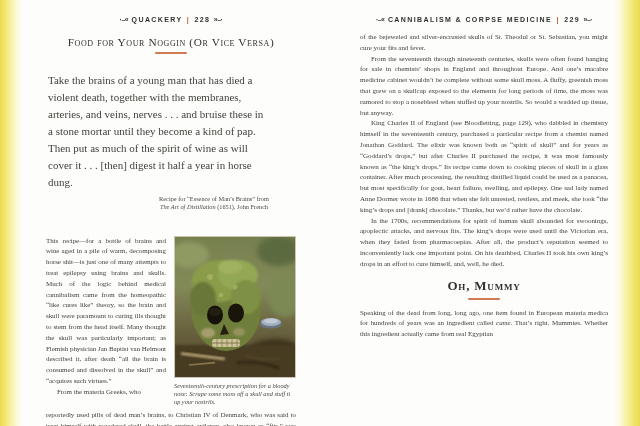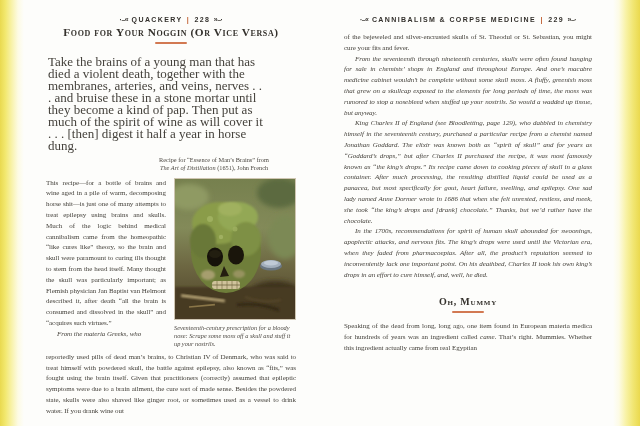--- a/index.html
+++ b/index.html
@@ -6,50 +6,50 @@
   #spread{position:relative;width:640px;height:426px;background:#fdfdfb;overflow:hidden;
           font-family:"Liberation Serif","DejaVu Serif",serif;color:#43403a;}
   
   .edge-left{position:absolute;left:0;top:0;width:24px;height:426px;
     background:linear-gradient(to right,#e9d94f 0%,#f2e86e 22%,#f8f2a8 48%,#fdfbe4 75%,rgba(255,255,255,0) 100%);}
   .edge-right{position:absolute;right:0;top:0;width:27px;height:426px;
     background:linear-gradient(to left,#ead94e 0%,#f1e672 25%,#f8f2a6 52%,#fdfbe6 78%,rgba(255,255,255,0) 100%);}
 
   .page{position:absolute;top:16px;}
   .page-left{left:46px;width:250px;}
-  .page-right{left:344px;width:248px;}
+  .page-right{left:360px;width:248px;}
 
   .running-head{text-align:center;font-family:"Liberation Sans","DejaVu Sans",sans-serif;
     font-weight:bold;font-size:7px;letter-spacing:1.4px;color:#33302c;margin-bottom:2px;white-space:nowrap;}
   .running-head .orn{color:#3a3733;letter-spacing:-0.5px;font-weight:bold;font-size:7px;}
   .running-head .pipe{color:#bf5b2d;padding:0 1px;}
 
   .article-title{text-align:center;font-variant:small-caps;font-size:11.3px;letter-spacing:0.6px;
-    color:#34312c;margin-top:3px;font-weight:700;}
+    color:#34312c;margin-top:13px;font-weight:400;}
   .title-rule{width:32px;height:2px;background:#d27952;margin:4px auto 8px auto;border-radius:1px;}
 
-  .blockquote{font-size:13px;line-height:12px;color:#45423c;margin:12px 30px 0 2px;}
+  .blockquote{font-size:11px;line-height:17px;color:#45423c;margin:18px 30px 0 2px;}
   .attribution{margin:4px 0 0 88px;width:160px;text-align:center;font-size:6.3px;line-height:8.3px;color:#4c4842;}
   .attribution .ital{font-style:italic;}
 
-  .media-row{display:flex;margin-top:5px;justify-content:center;}
+  .media-row{display:flex;margin-top:24px;justify-content:center;}
   .col-text{width:120px;margin-right:8px;}
   .body-copy{font-size:7px;line-height:10.8px;text-align:justify;color:#45423c;letter-spacing:-0.05px;}
   .body-copy p{margin:0;}
-  .body-copy p.indent{text-indent:11px;font-style:italic;}
+  .body-copy p.indent{text-indent:11px;}
 
   figure{margin:0;width:122px;}
   .photo-frame{width:120px;height:140px;border:1px solid #cfc6b2;background:#6e7a4a;overflow:hidden;}
   .photo-frame svg{display:block;width:100%;height:100%;}
   figcaption{font-style:italic;font-size:6.3px;line-height:8.4px;color:#4c4842;margin-top:4px;}
 
   .full-para{margin-top:3px;}
 
-  .subheading{text-align:center;font-variant:small-caps;font-size:10px;letter-spacing:0.8px;
-    color:#34312c;margin-top:16px;font-weight:600;}
+  .subheading{text-align:center;font-variant:small-caps;font-size:13px;letter-spacing:0.8px;
+    color:#34312c;margin-top:8px;font-weight:600;}
   .page-right .body-copy{margin-top:7px;}
   .page-right .first-block{margin-top:9px;}
 </style>
 </head>
 <body>
 
 <div id="spread">
   <div class="edge-left"></div>
   <div class="edge-right"></div>
 

